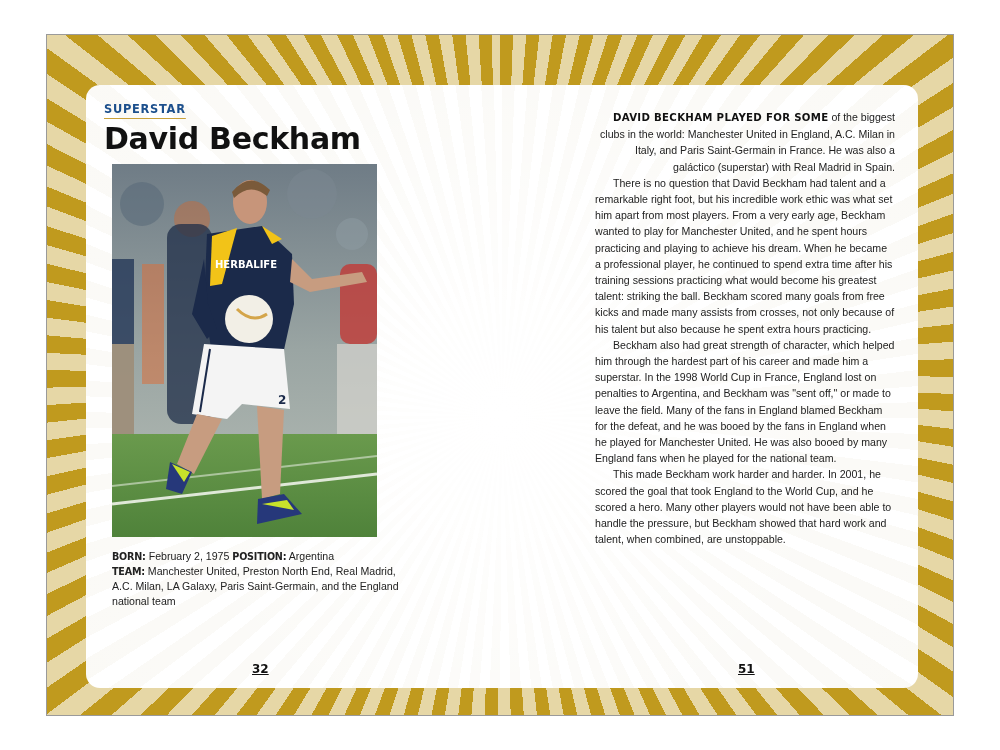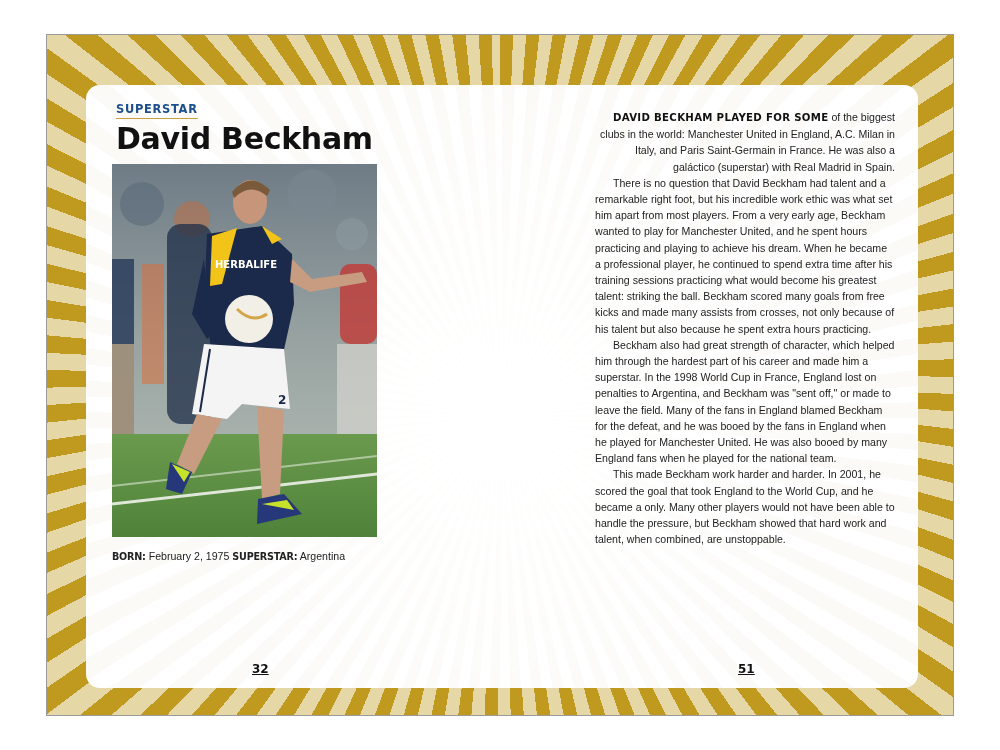--- a/index.html
+++ b/index.html
@@ -33,21 +33,21 @@
       border-radius: 14px;
       overflow: hidden;
       background:
         radial-gradient(circle at 50% 55%, rgba(255,255,255,1) 0%, rgba(255,255,255,0.96) 18%, rgba(255,255,255,0.82) 60%, rgba(255,255,255,0.78) 100%),
         repeating-conic-gradient(from 0deg at 50% 55%,
           #ebe6d6 0deg 2.2deg,
           #ffffff 2.2deg 4.4deg);
     }
     .page-left {
       position: absolute;
-      left: 30px;
+      left: 18px;
       top: 14px;
       width: 300px;
     }
     .kicker {
       font-family: "DejaVu Sans", sans-serif;
       font-weight: bold;
       font-size: 13px;
       letter-spacing: 0.8px;
       color: #1c4f8c;
       display: inline-block;
@@ -192,30 +192,34 @@
         <path d="M60 300 L78 308 L72 318 Z" fill="#c8e22a"></path>
         <path d="M146 335 L172 330 L190 350 L145 360 Z" fill="#26387a"></path>
         <path d="M150 340 L175 336 L182 346 Z" fill="#c8e22a"></path>
       </svg>
     </div>
 
     <div class="caption">
       <div>
         <span class="lbl">BORN:</span>
         <span>February 2, 1975</span>
-        <span class="lbl">SUPERSTAR:</span>
+        <span class="lbl">POSITION:</span>
         <span>Argentina</span>
+      </div>
+      <div>
+        <span class="lbl">TEAM:</span>
+        <span>Manchester United, Preston North End, Real Madrid, A.C. Milan, LA Galaxy, Paris Saint-Germain, and the England national team</span>
       </div>
     </div>
 
     <div class="pagenum" style="left: 166px;">32</div>
 
     <div class="page-right">
       <p class="first"><span class="lead-in">DAVID BECKHAM PLAYED FOR SOME</span><span> of the biggest clubs in the world: Manchester United in England, A.C. Milan in Italy, and Paris Saint-Germain in France. He was also a galáctico (superstar) with Real Madrid in Spain.</span></p>
       <p>There is no question that David Beckham had talent and a remarkable right foot, but his incredible work ethic was what set him apart from most players. From a very early age, Beckham wanted to play for Manchester United, and he spent hours practicing and playing to achieve his dream. When he became a professional player, he continued to spend extra time after his training sessions practicing what would become his greatest talent: striking the ball. Beckham scored many goals from free kicks and made many assists from crosses, not only because of his talent but also because he spent extra hours practicing.</p>
       <p>Beckham also had great strength of character, which helped him through the hardest part of his career and made him a superstar. In the 1998 World Cup in France, England lost on penalties to Argentina, and Beckham was "sent off," or made to leave the field. Many of the fans in England blamed Beckham for the defeat, and he was booed by the fans in England when he played for Manchester United. He was also booed by many England fans when he played for the national team.</p>
-      <p>This made Beckham work harder and harder. In 2001, he scored the goal that took England to the World Cup, and he became a only. Many other players would not have been able to handle the pressure, but Beckham showed that hard work and talent, when combined, are unstoppable.</p>
+      <p>This made Beckham work harder and harder. In 2001, he scored the goal that took England to the World Cup, and he scored a hero. Many other players would not have been able to handle the pressure, but Beckham showed that hard work and talent, when combined, are unstoppable.</p>
     </div>
 
     <div class="pagenum" style="left: 652px;">51</div>
 
   </div>
 </div>
 
 </body></html>

